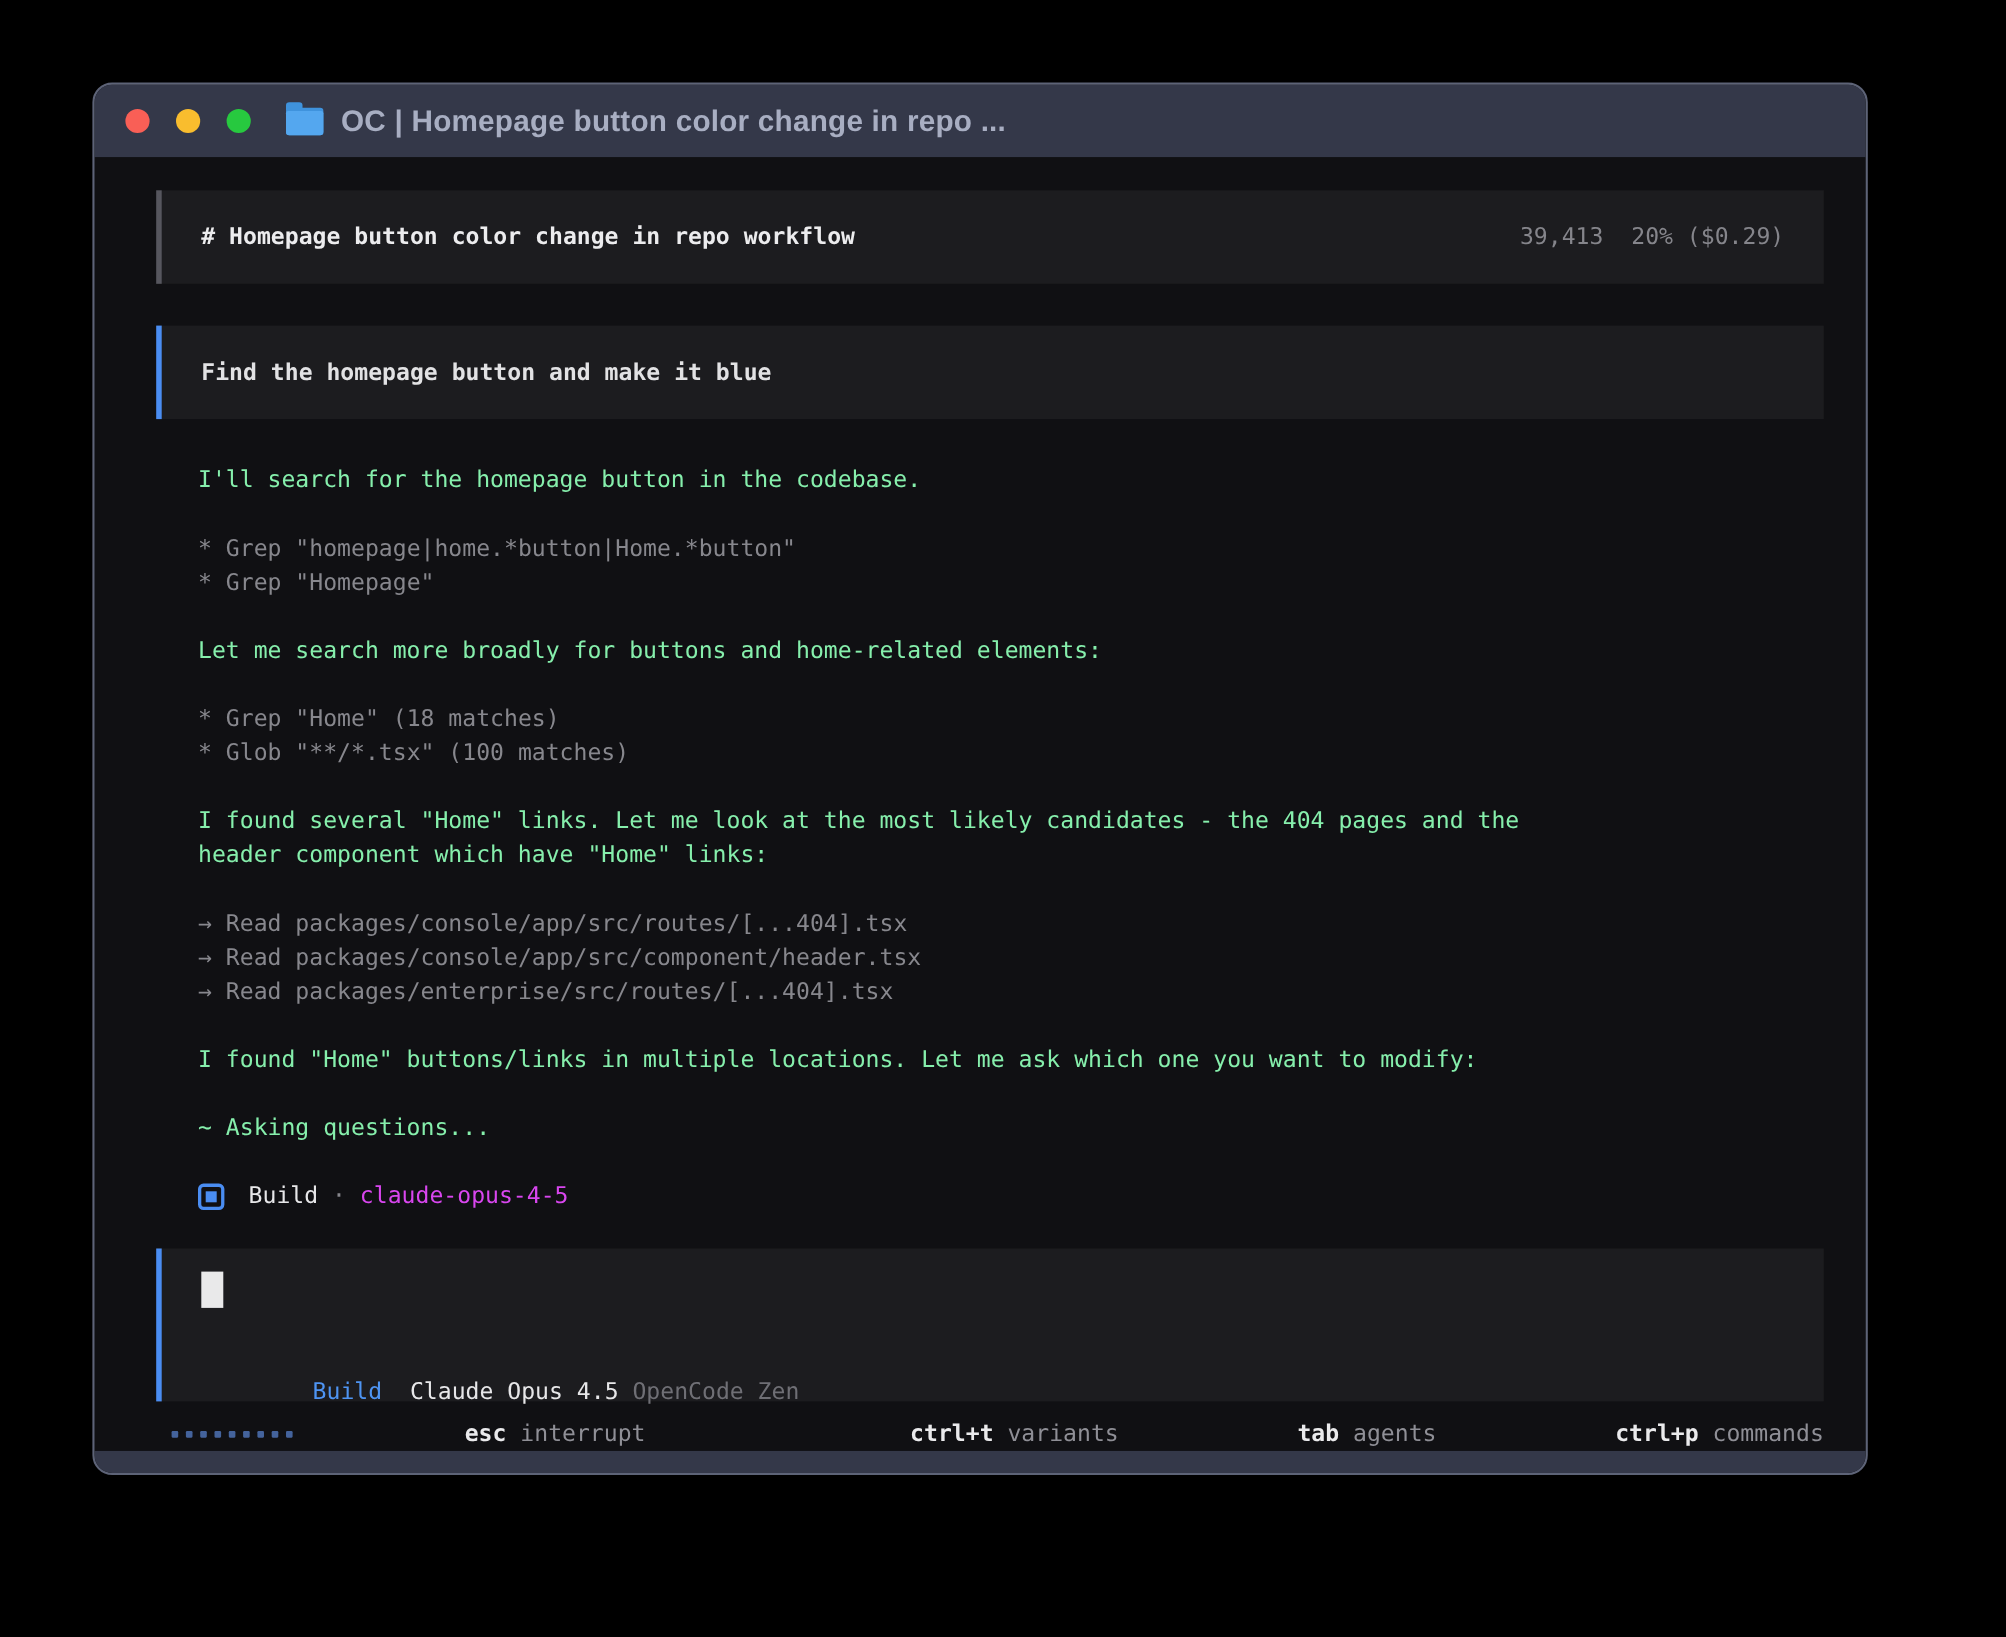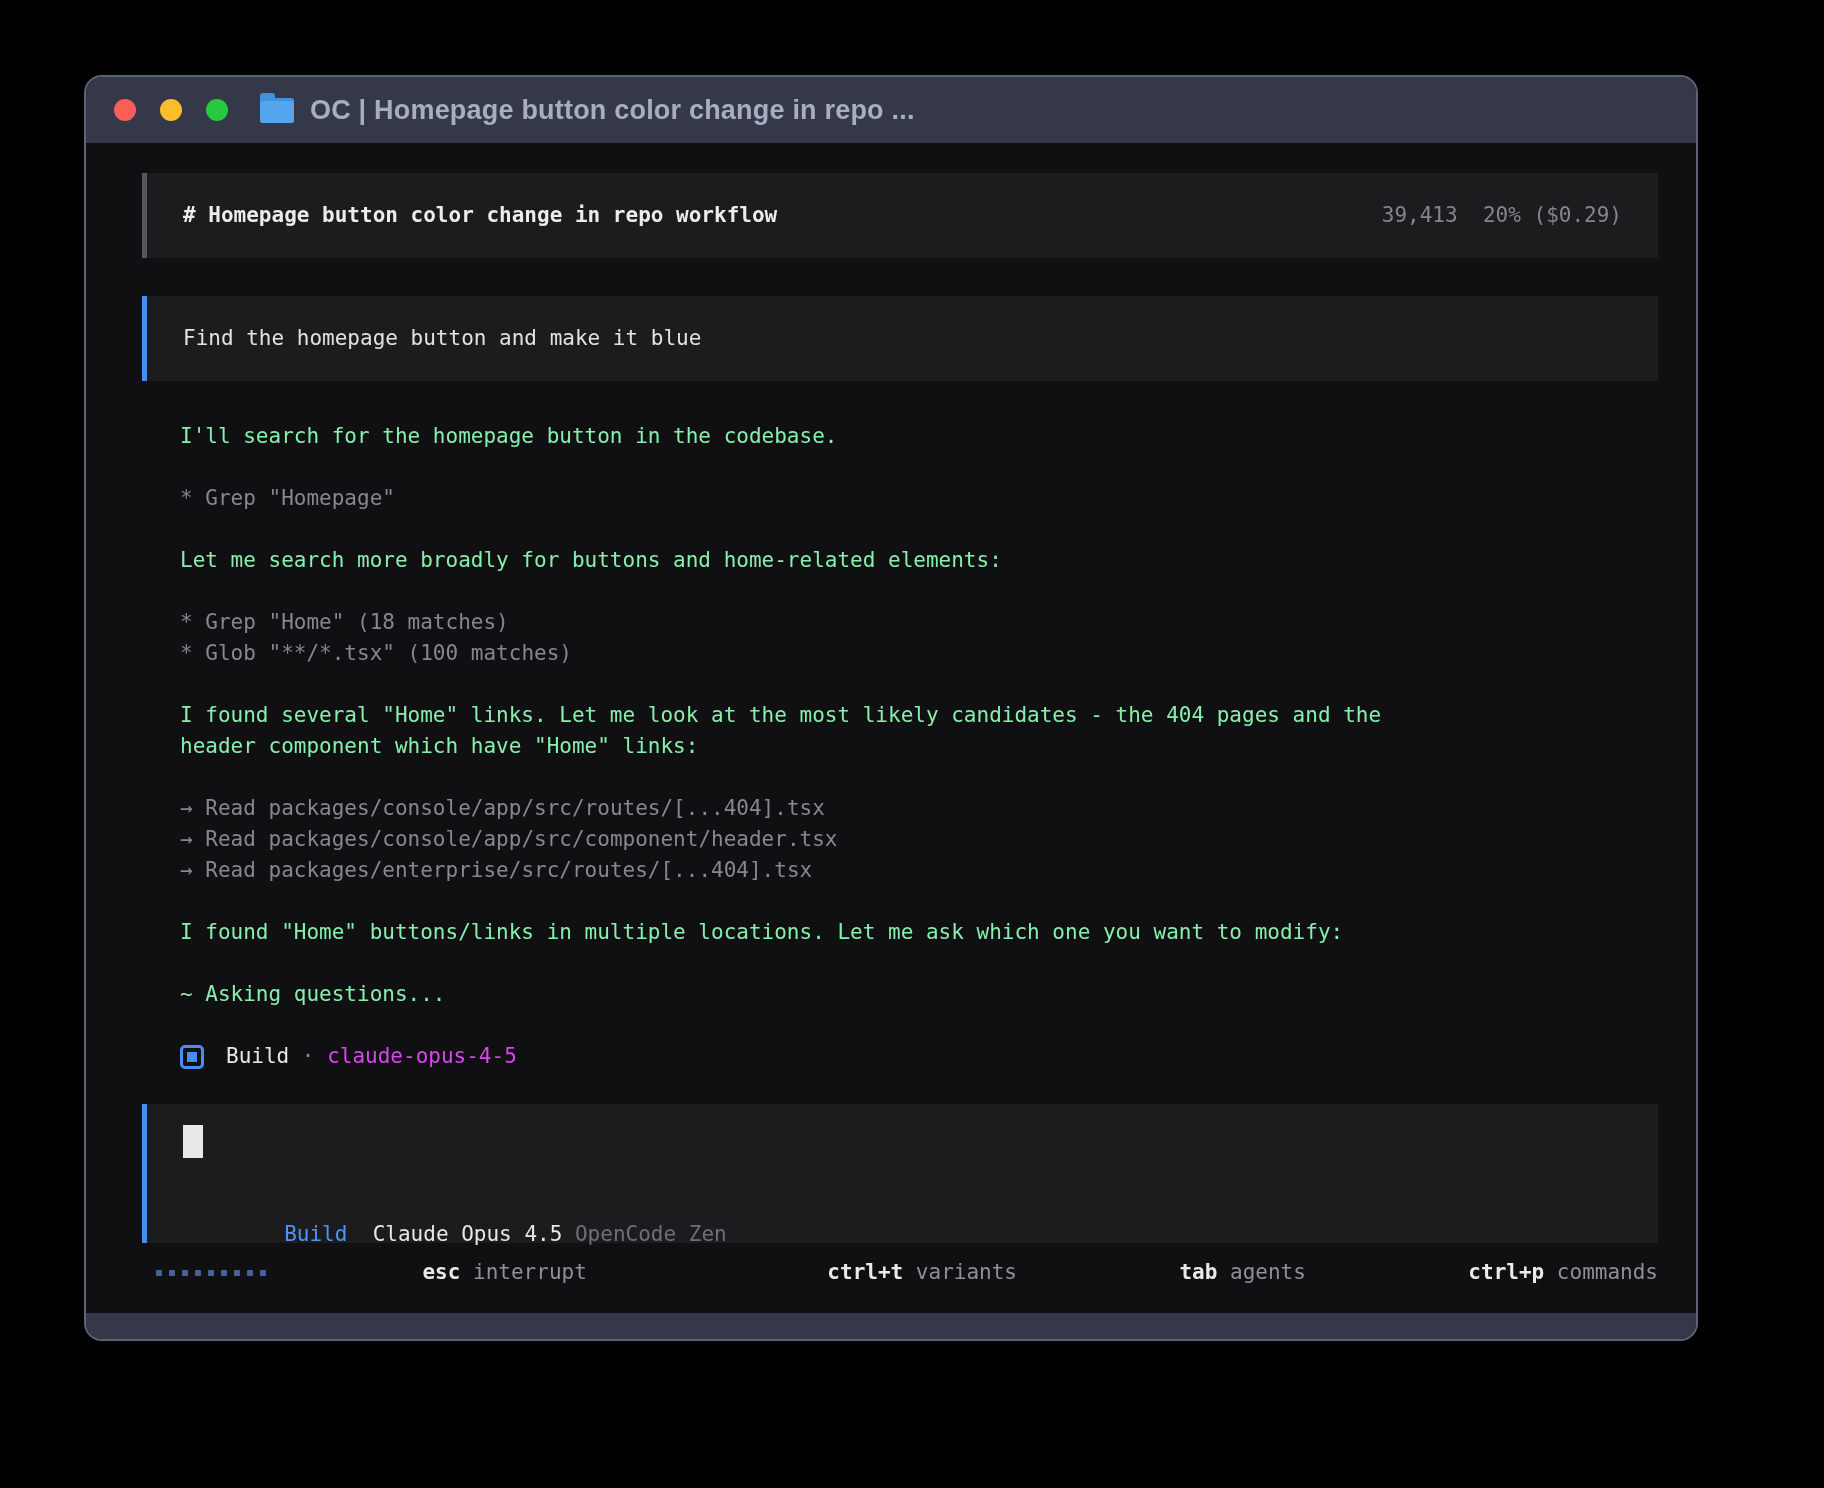--- a/index.html
+++ b/index.html
@@ -40,21 +40,21 @@
   .block { background:#1c1c1f; padding:27px 36px; }
   .block.bordered-gray { border-left:5px solid #56565e; }
   .block.bordered-blue { border-left:5px solid #4a8df2; }
 
   .session-header { display:flex; justify-content:space-between; align-items:center;
     margin-bottom:38px; }
   .session-title { font-weight:bold; color:#ececee; white-space:pre; }
   .session-stats { color:#85858b; white-space:pre; }
 
   .user-quote { margin-bottom:40px; }
-  .user-quote .msg { color:#e2e2e4; white-space:pre; }
+  .user-quote .msg { color:#e2e2e4; white-space:pre;font-weight:bold; }
 
   .line { height:31px; white-space:pre; margin-left:38px; }
   .line.text { color:#86efac; }
   .line.tool { color:#87878d; }
   .line.blank { }
 
   .agent-row { height:31px; margin-left:38px; display:flex; align-items:center; }
   .agent-icon { display:inline-flex; align-items:center; justify-content:center;
     width:24px; height:24px; border:3px solid #4a8df2; border-radius:5px; margin-right:22px; }
   .agent-icon .inner { width:10px; height:10px; background:#4a8df2; }
@@ -108,20 +108,21 @@
       <span class="session-stats">39,413  20% ($0.29)</span>
     </div>
 
     <div class="block bordered-blue user-quote">
       <span class="msg">Find the homepage button and make it blue</span>
     </div>
 
     <div id="transcript">
         <div class="line text">I'll search for the homepage button in the codebase.</div>
         <div class="line blank"></div>
+        <div class="line tool"><span>*</span><span> Grep "homepage|home.*button|Home.*button"</span></div>
         <div class="line tool"><span>*</span><span> Grep "Homepage"</span></div>
         <div class="line blank"></div>
         <div class="line text">Let me search more broadly for buttons and home-related elements:</div>
         <div class="line blank"></div>
         <div class="line tool"><span>*</span><span> Grep "Home" (18 matches)</span></div>
         <div class="line tool"><span>*</span><span> Glob "**/*.tsx" (100 matches)</span></div>
         <div class="line blank"></div>
         <div class="line text">I found several "Home" links. Let me look at the most likely candidates - the 404 pages and the</div>
         <div class="line text">header component which have "Home" links:</div>
         <div class="line blank"></div>

